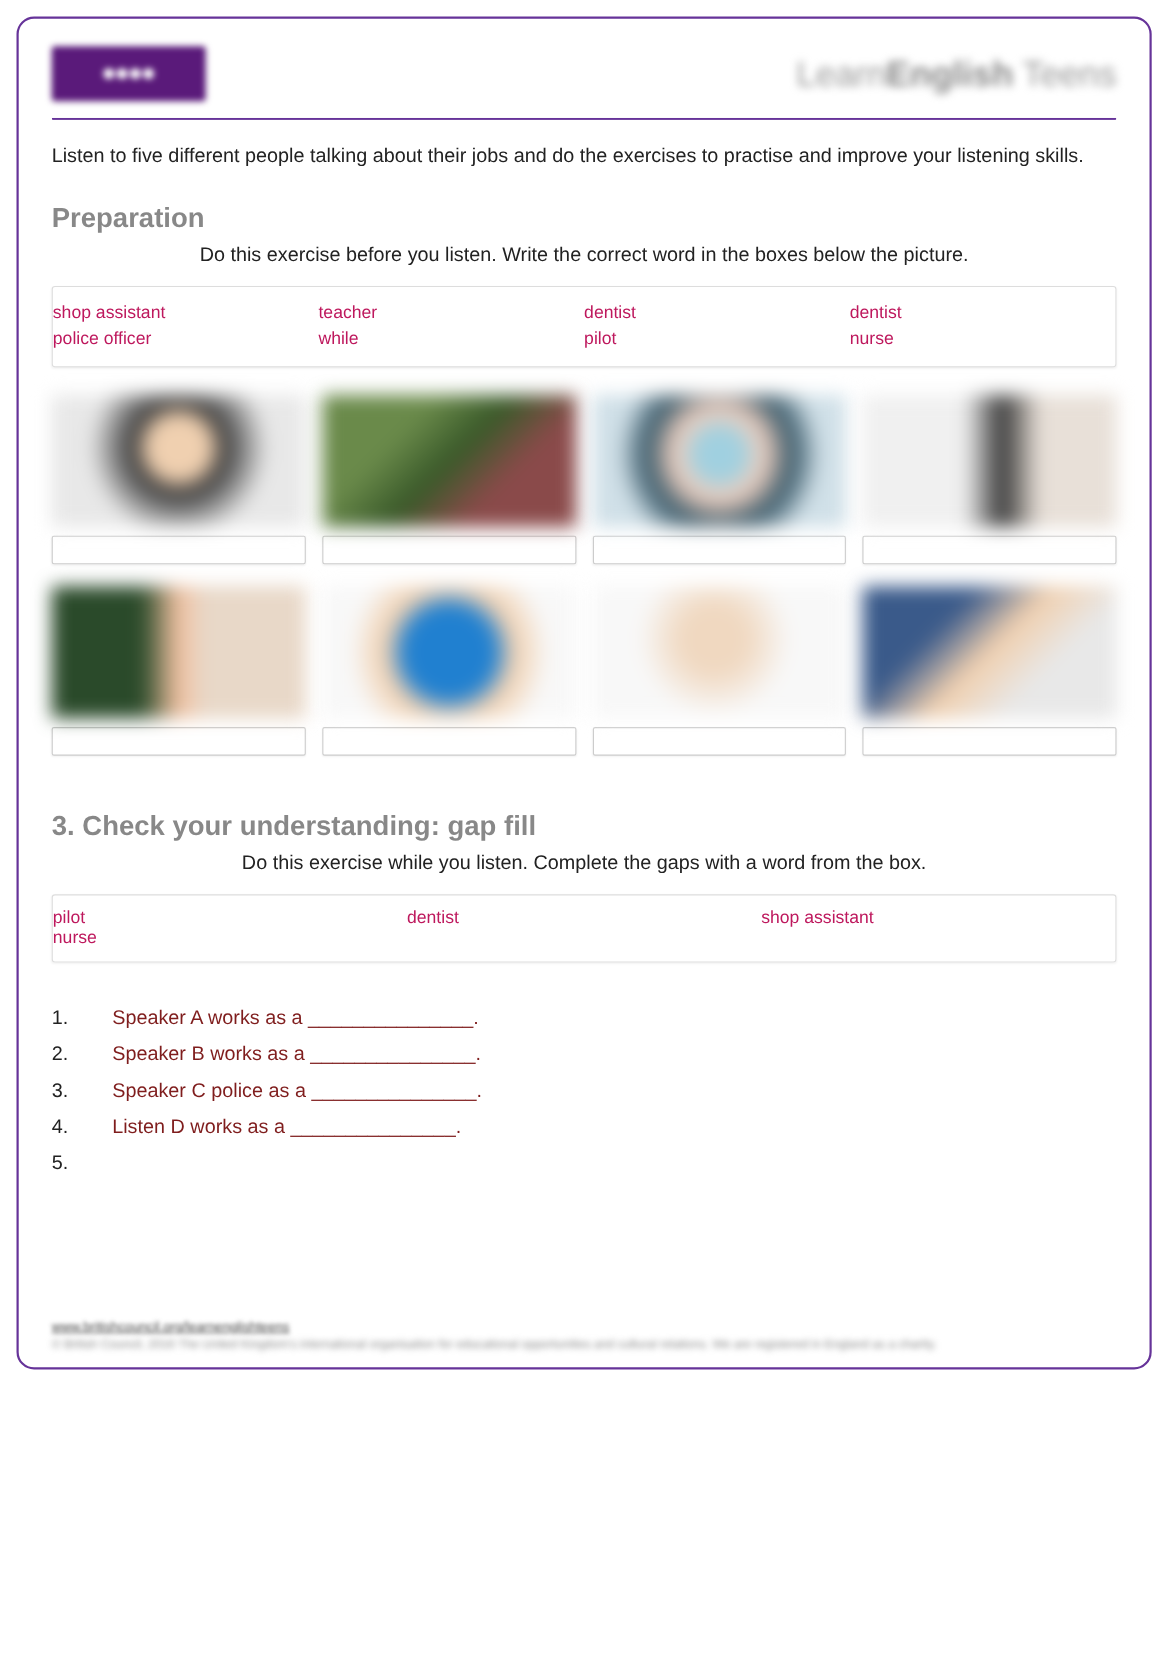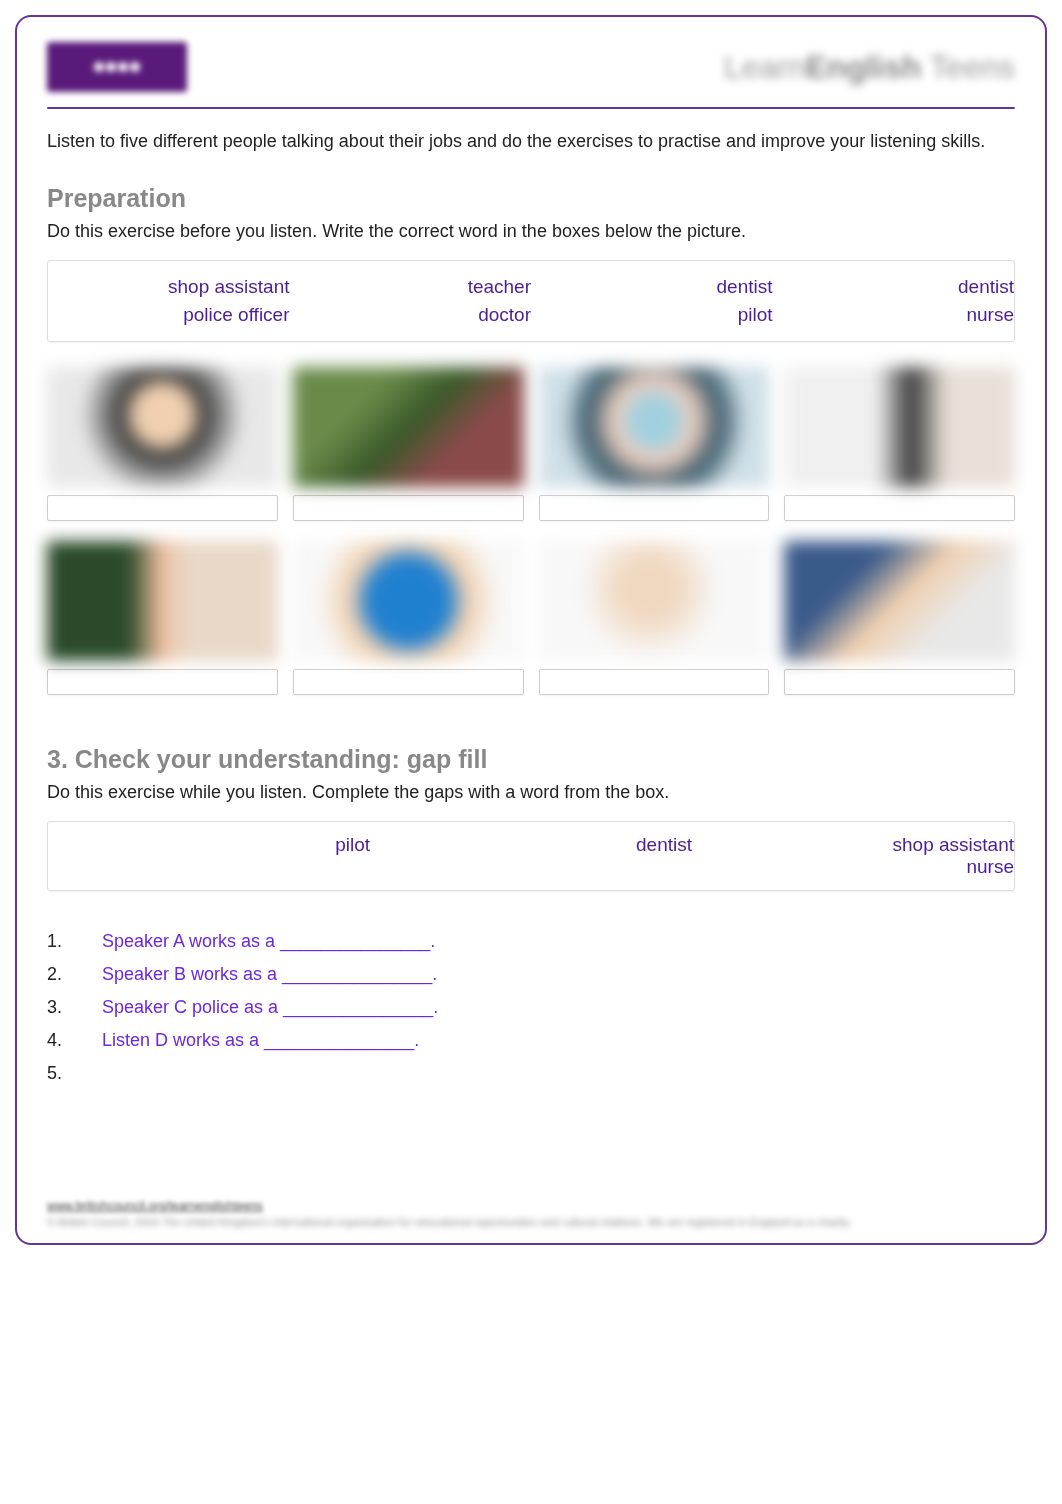--- a/index.html
+++ b/index.html
@@ -91,41 +91,42 @@
       font-size: 25px;
       font-weight: 700;
       color: #888;
       margin-bottom: 8px;
     }
     
     .section-instructions {
       font-size: 18px;
       color: #222;
       margin-bottom: 18px;
+      text-align: center;
     }
     
     .word-bank {
       border: 1px solid #ddd;
       border-radius: 3px;
       padding: 12px 0;
       margin-bottom: 25px;
       box-shadow: 0 1px 2px rgba(0,0,0,0.05);
     }
     
     .word-bank-row {
       display: flex;
       justify-content: space-around;
       padding: 3px 0;
     }
     
     .word-bank-item {
       flex: 1;
-      text-align: right;
-      font-size: 19px;
-      color: #4c1d95;
+      text-align: left;
+      font-size: 16px;
+      color: #be185d;
     }
     
     .image-grid {
       display: grid;
       grid-template-columns: repeat(4, 1fr);
       gap: 20px 15px;
       margin-bottom: 50px;
     }
     
     .image-cell {
@@ -198,21 +199,21 @@
     }
     
     .gap-fill-number {
       width: 55px;
       font-size: 18px;
       color: #222;
     }
     
     .gap-fill-text {
       font-size: 18px;
-      color: #6d28d9;
+      color: #7f1d1d;
     }
     
     .footer-area {
       position: absolute;
       bottom: 15px;
       left: 30px;
       right: 30px;
     }
     
     .footer-link {
@@ -258,21 +259,21 @@
 
     <div class="word-bank">
       <div class="word-bank-row">
         <span class="word-bank-item">shop assistant</span>
         <span class="word-bank-item">teacher</span>
         <span class="word-bank-item">dentist</span>
         <span class="word-bank-item">dentist</span>
       </div>
       <div class="word-bank-row">
         <span class="word-bank-item">police officer</span>
-        <span class="word-bank-item">doctor</span>
+        <span class="word-bank-item">while</span>
         <span class="word-bank-item">pilot</span>
         <span class="word-bank-item">nurse</span>
       </div>
     </div>
 
     <div class="image-grid">
       <div class="image-cell">
         <div class="blurred-image img-1"></div>
         <input class="image-input-box" type="text" style="">
       </div>

